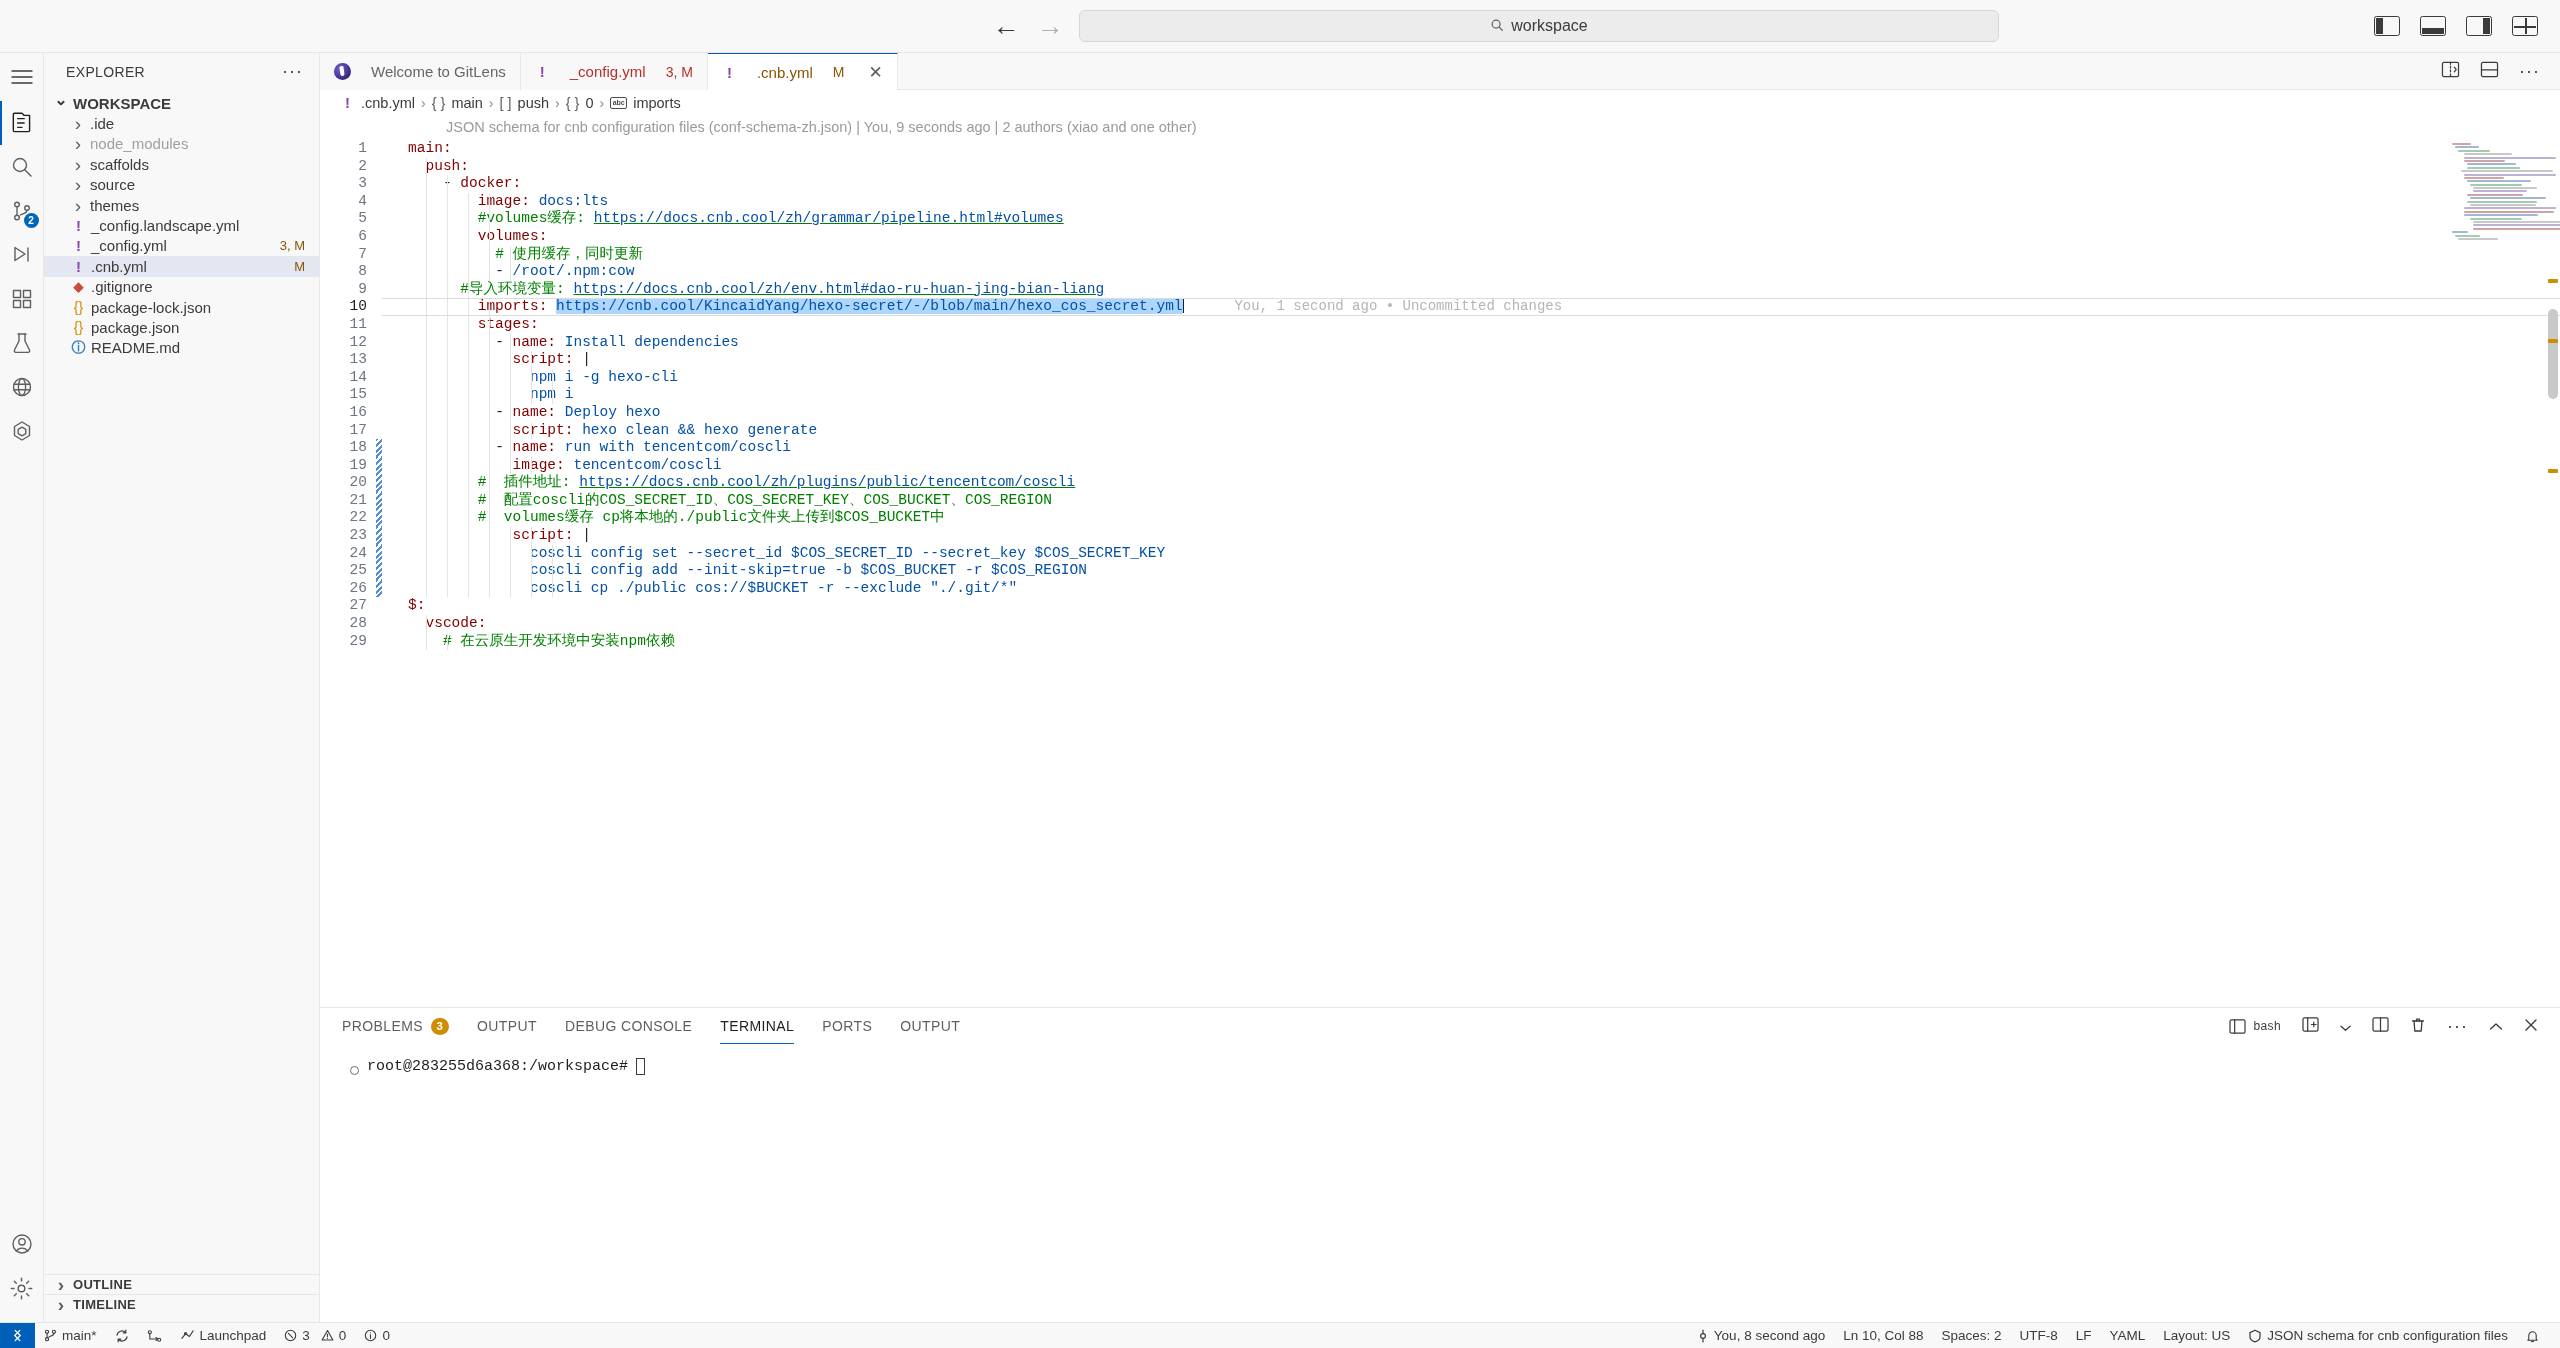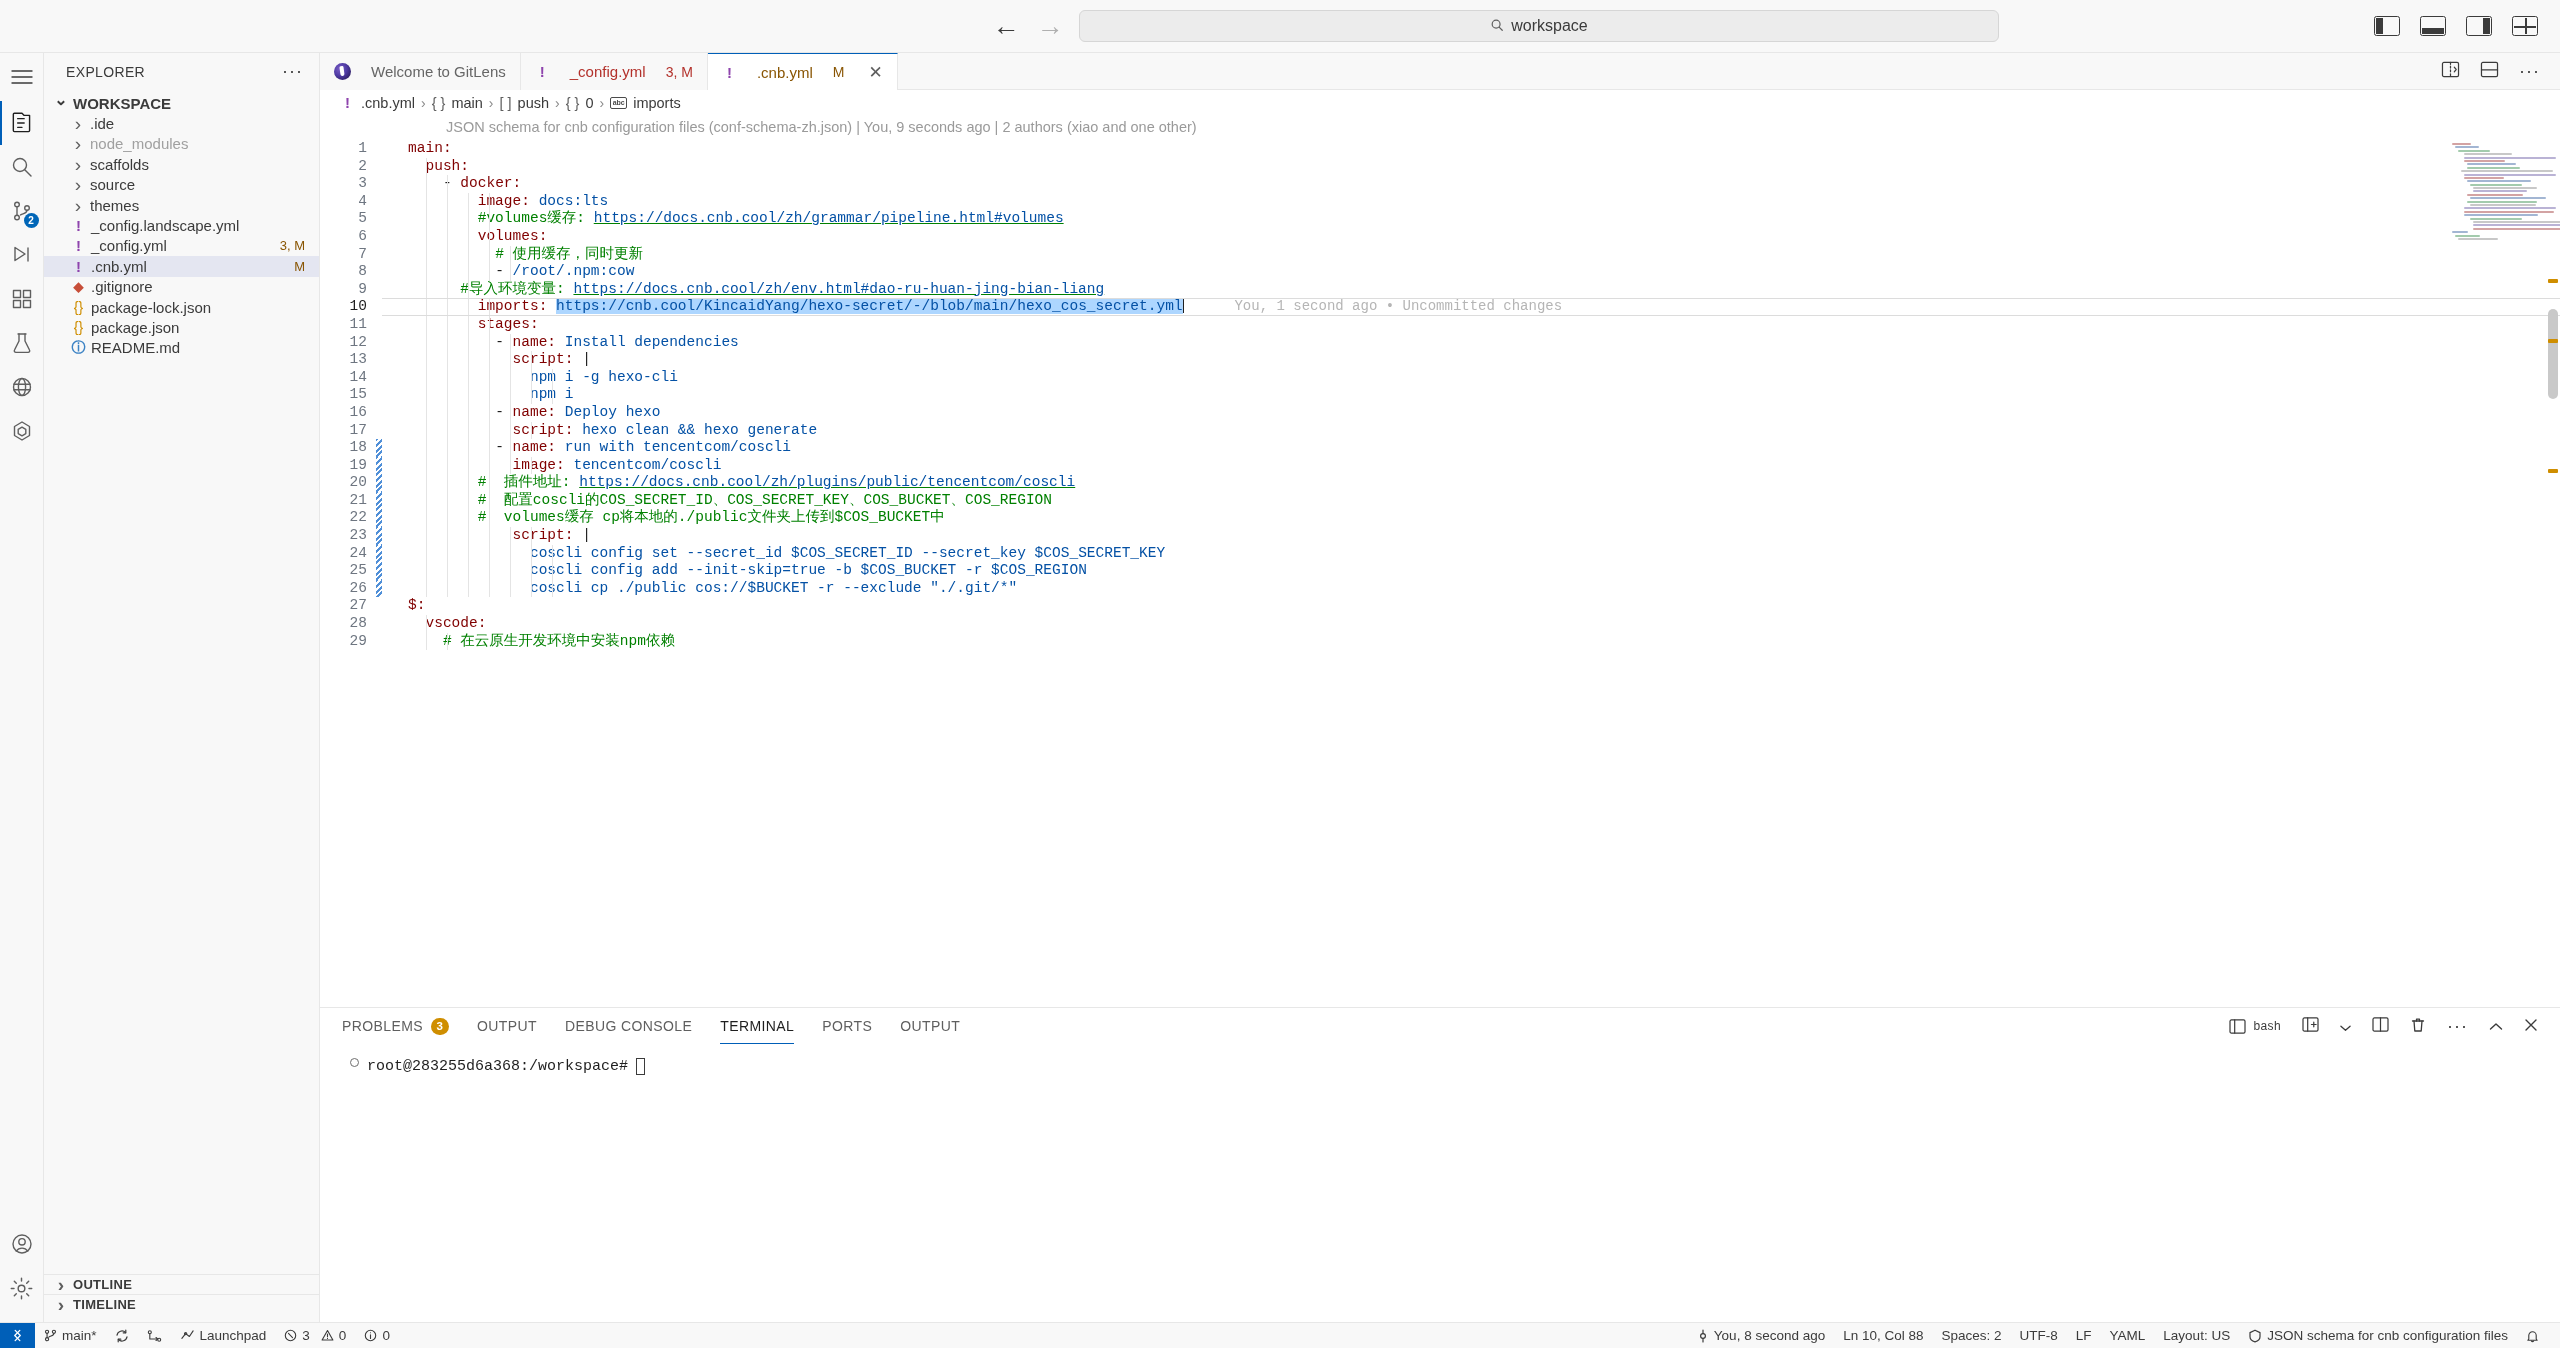--- a/index.html
+++ b/index.html
@@ -202,21 +202,21 @@
   
   .panel { height: 315px; min-height:315px; background:#fff; border-top: 1px solid #e7e7e7; display:flex; flex-direction:column; }
   .panel-tabs { height: 36px; display:flex; align-items:center; padding-left: 22px; gap: 28px; font-size: 14px; letter-spacing:.4px; color:#3b3b3b; position:relative; }
   .ptab { height: 36px; display:flex; align-items:center; gap:8px; position:relative; color:#5f5f5f; }
   .ptab.active { color: #1f1f1f; }
   .ptab.active::after { content:''; position:absolute; left:0; right:0; bottom:0; height:1.5px; background:#005fb8; }
   .pbadge { background:#cf8e00; color:#fff; border-radius:9px; min-width:18px; height:17px; line-height:17px; font-size:11.5px; text-align:center; padding:0 5px; font-weight:600; }
   .panel-actions { margin-left:auto; display:flex; align-items:center; gap:21px; padding-right:22px; color:#3b3b3b; font-size:15px; }
   .term-select { display:flex; align-items:center; gap:7px; font-size:12px; }
   .terminal-body { flex:1; padding: 14px 0 0 30px; }
-  .term-line { font-family:"Liberation Mono", monospace; font-size:15px; color:#1f1f1f; display:flex; align-items:flex-start; gap:8px; }
+  .term-line { font-family:"Liberation Mono", monospace; font-size:15px; color:#1f1f1f; display:flex; align-items:flex-end; gap:8px; }
   .term-dot { width:9px; height:9px; border:1.3px solid #6e6e6e; border-radius:50%; display:inline-block; }
   .term-cursor { display:inline-block; width:9px; height:17px; border:1.2px solid #3b3b3b; }
 
   
   .statusbar {
     height: 26px; min-height:26px; background:#f8f8f8; border-top:1px solid #e7e7e7;
     display:flex; align-items:center; font-size: 13.5px; color:#3b3b3b;
   }
   .sb-remote {
     background:#005fb8; color:#fff; height:26px; display:flex; align-items:center;

